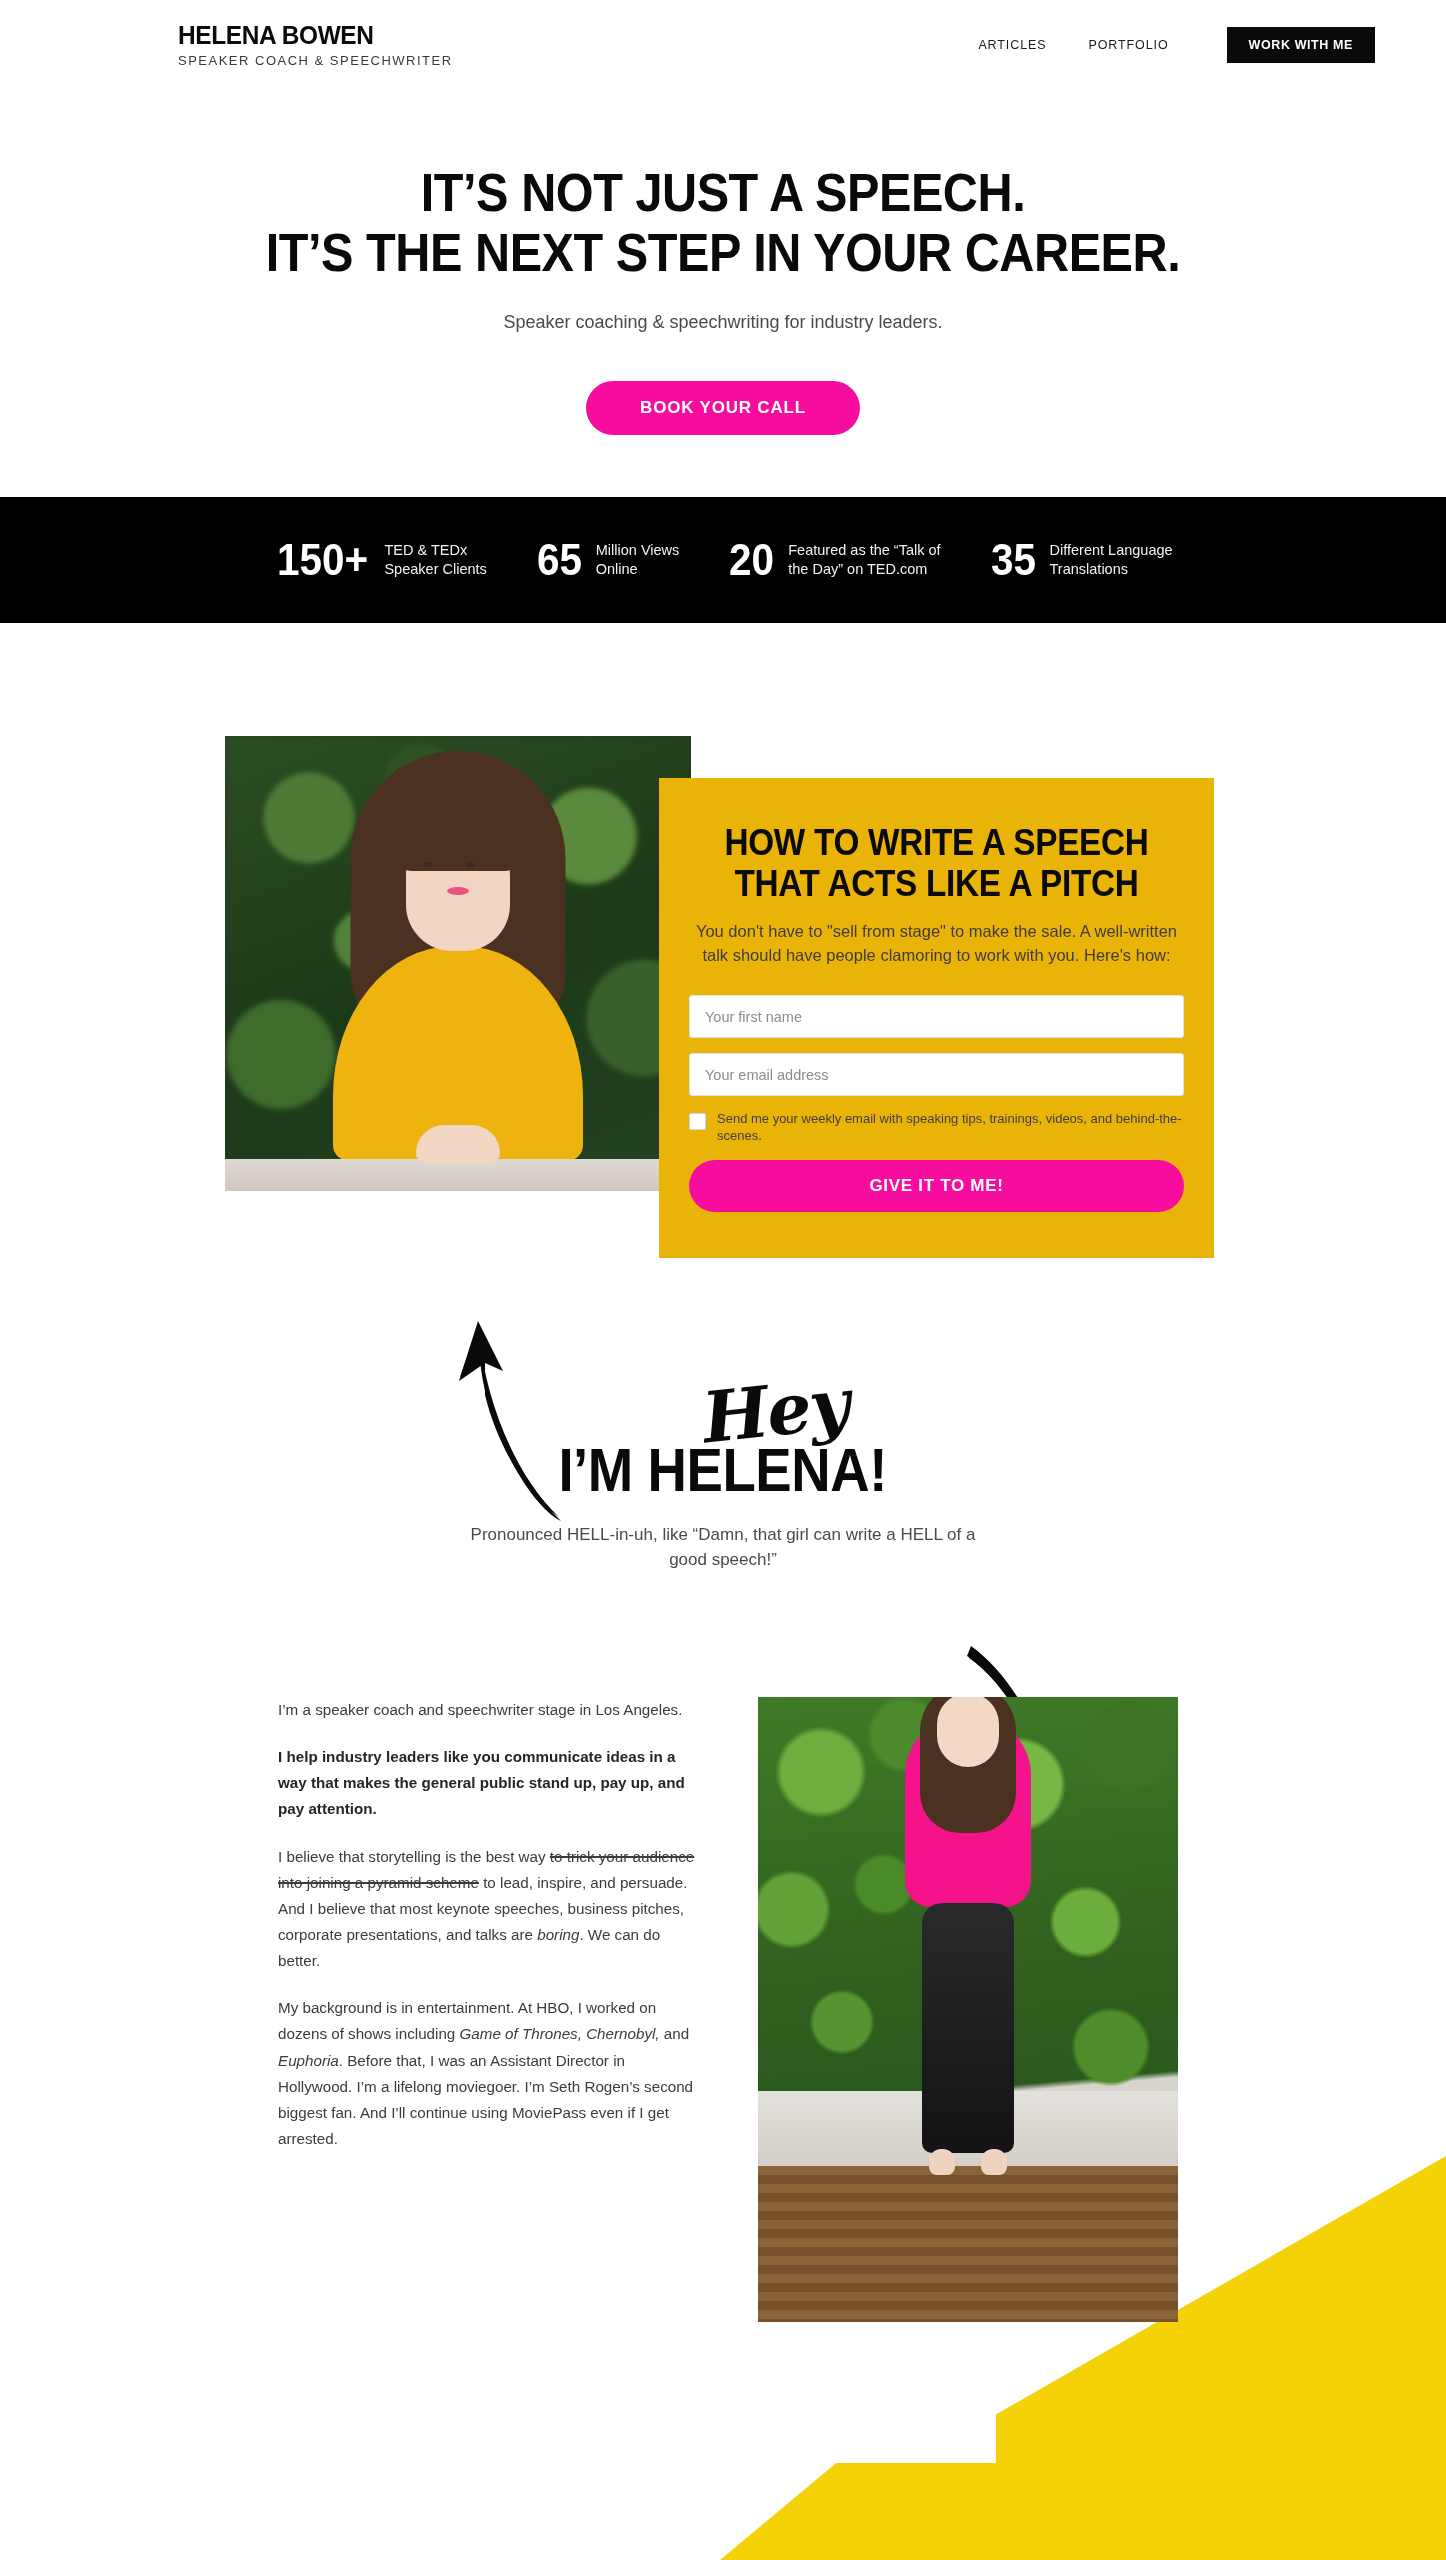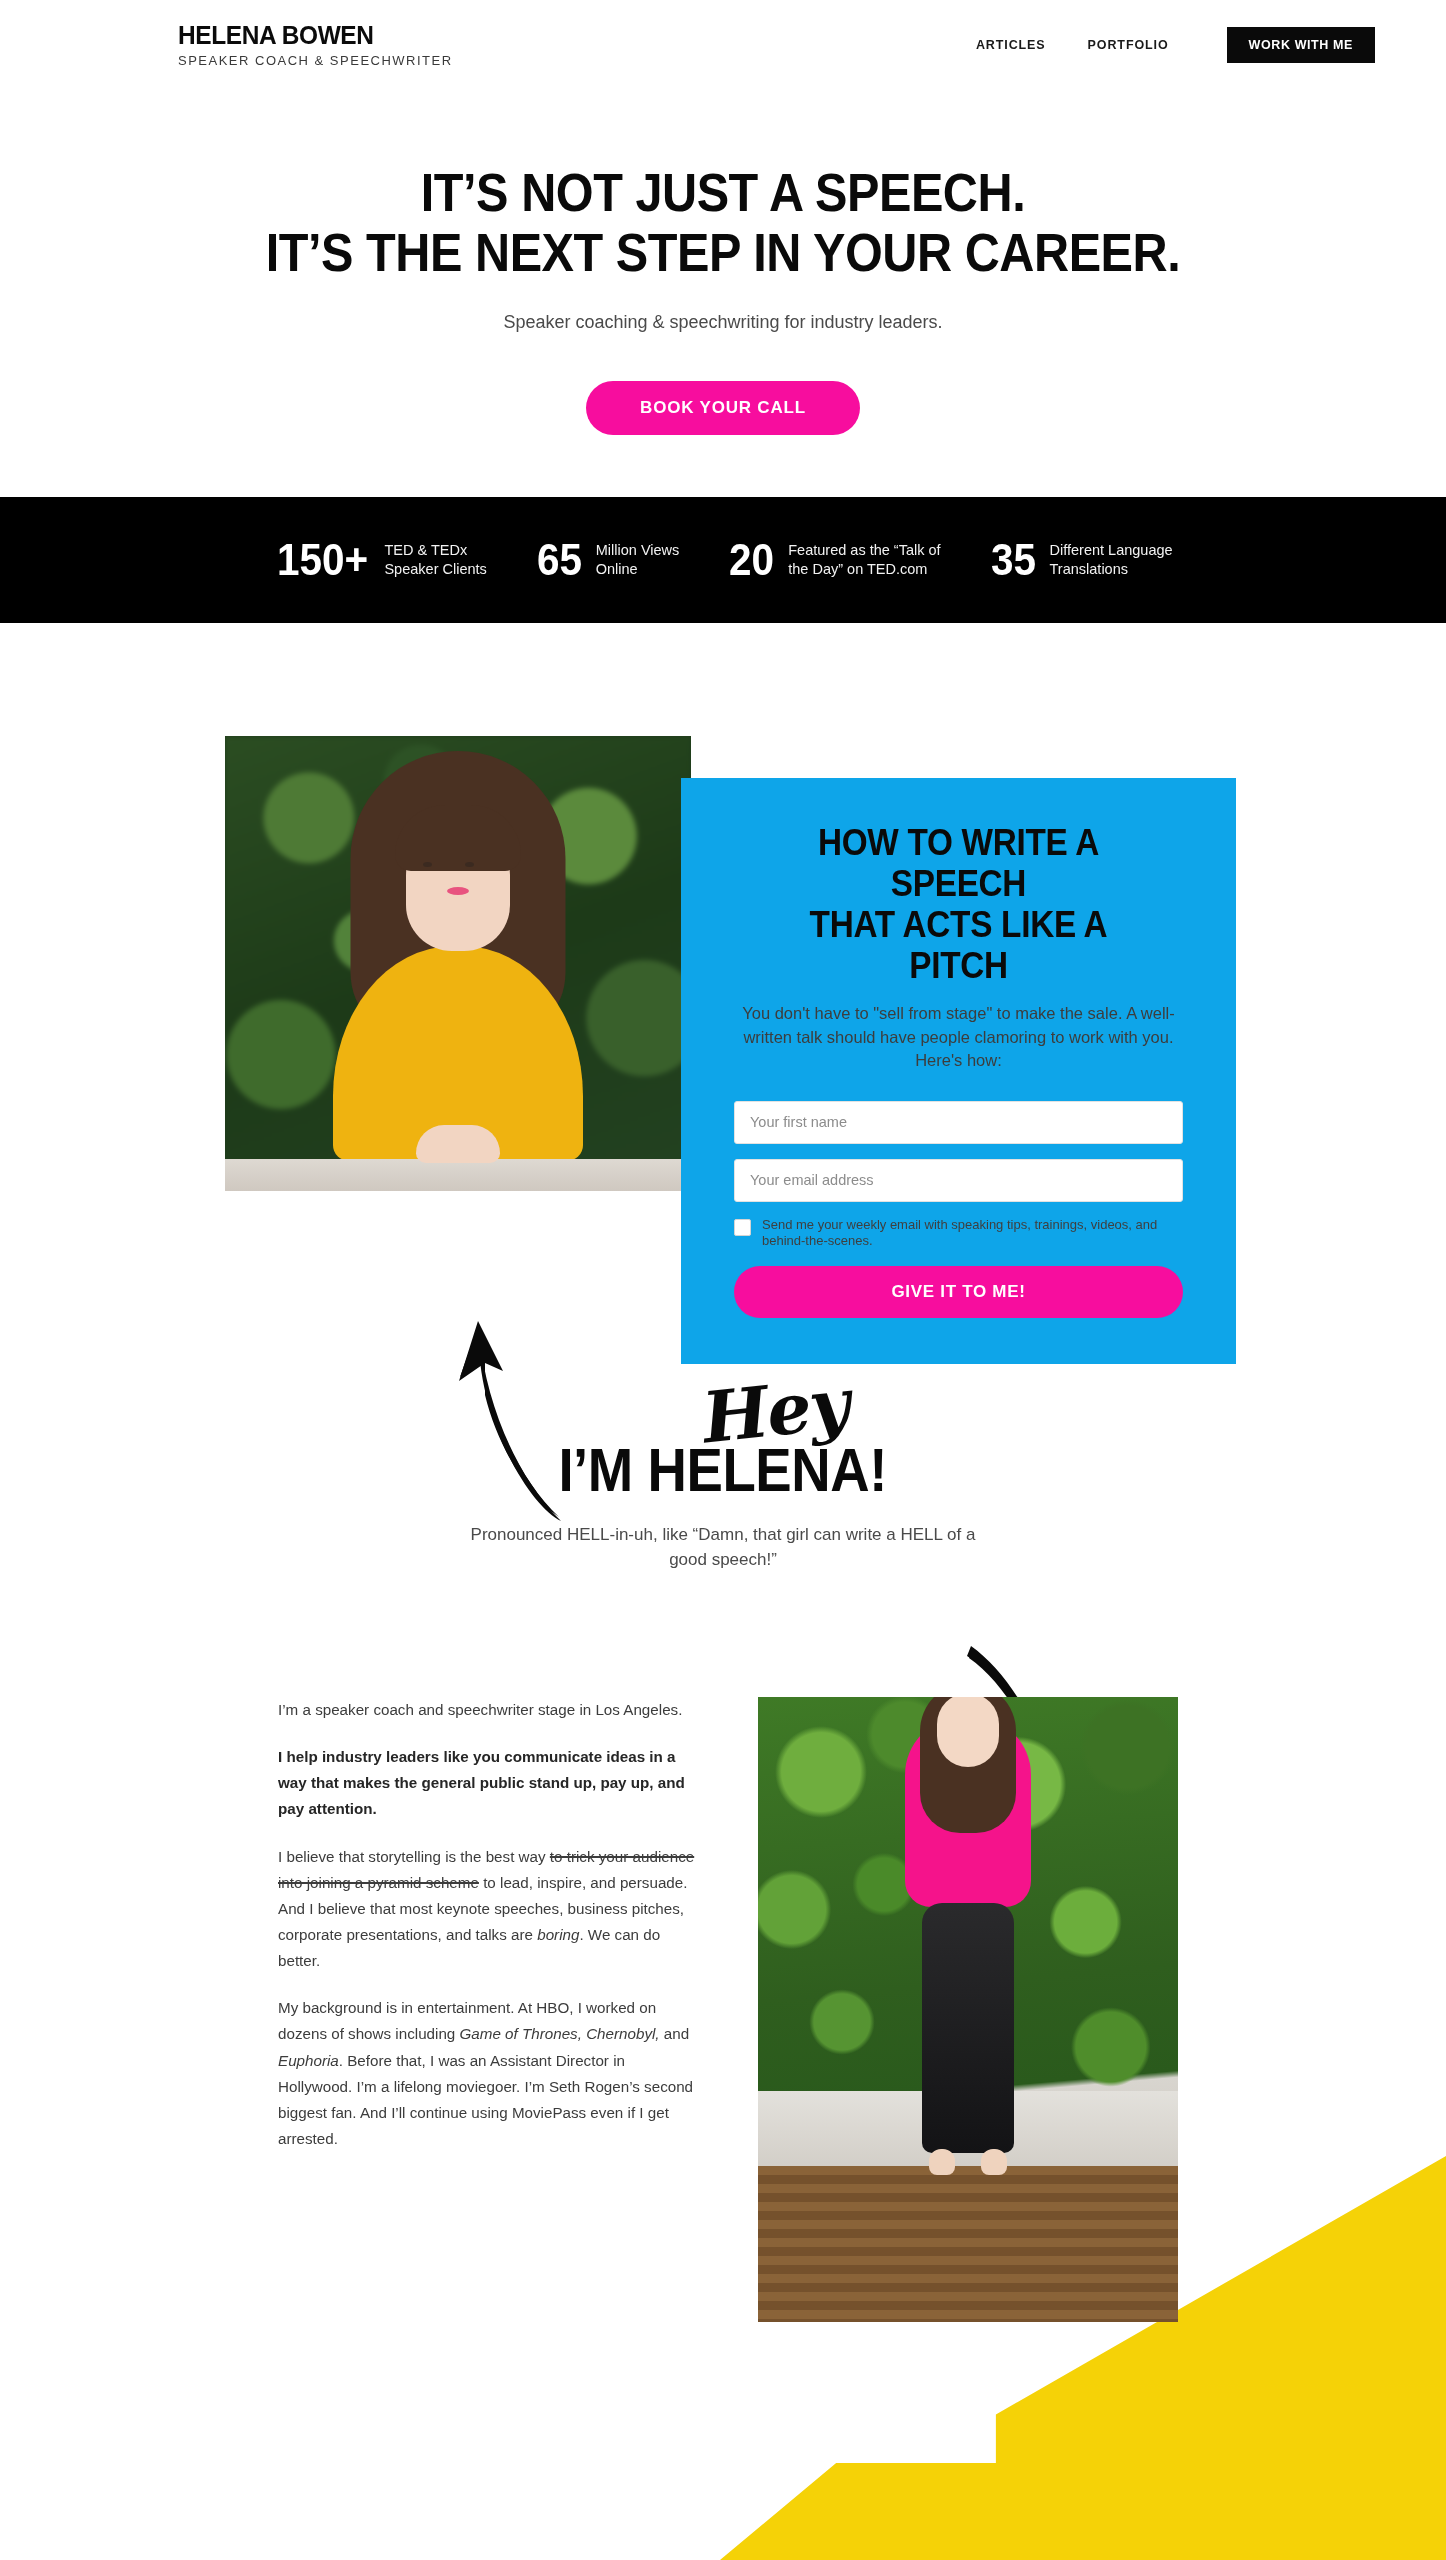--- a/index.html
+++ b/index.html
@@ -41,21 +41,21 @@
     white-space: nowrap;
   }
   .nav {
     margin-left: auto;
     display: flex;
     align-items: center;
     gap: 42px;
   }
   .nav-link {
     font-size: 12.5px;
-    font-weight: 700;
+    font-weight: 400;
     letter-spacing: 0.9px;
     color: #1a1a1a;
     text-decoration: none;
     white-space: nowrap;
   }
   .nav-cta {
     background: #0a0a0a;
     color: #ffffff;
     font-size: 12.5px;
     font-weight: 700;
@@ -204,25 +204,25 @@
   .ph1-eye.r { left: 240px; }
   .ph1-lip { position:absolute; left:50%; transform:translateX(-50%); bottom:296px; width:22px; height:8px; background:#E8537F; border-radius:50%; }
   .ph1-hands {
     position: absolute; left: 50%; transform: translateX(-50%);
     bottom: 28px; width: 84px; height: 38px;
     background: #F2D5C2; border-radius: 40px 40px 14px 14px;
   }
 
   .optin-card {
     position: absolute;
-    left: 681px;
+    left: 659px;
     top: 155px;
     width: 555px;
-    background: #0ea5e9;
-    padding: 44px 53px 46px;
+    background: #eab308;
+    padding: 44px 30px 46px;
   }
   .optin-card h2 {
     font-family: "Liberation Sans", sans-serif;
     font-weight: 700;
     font-size: 37px;
     line-height: 1.11;
     letter-spacing: -0.3px;
     color: #0a0a0a;
     text-align: center;
     transform: scaleX(0.9);

